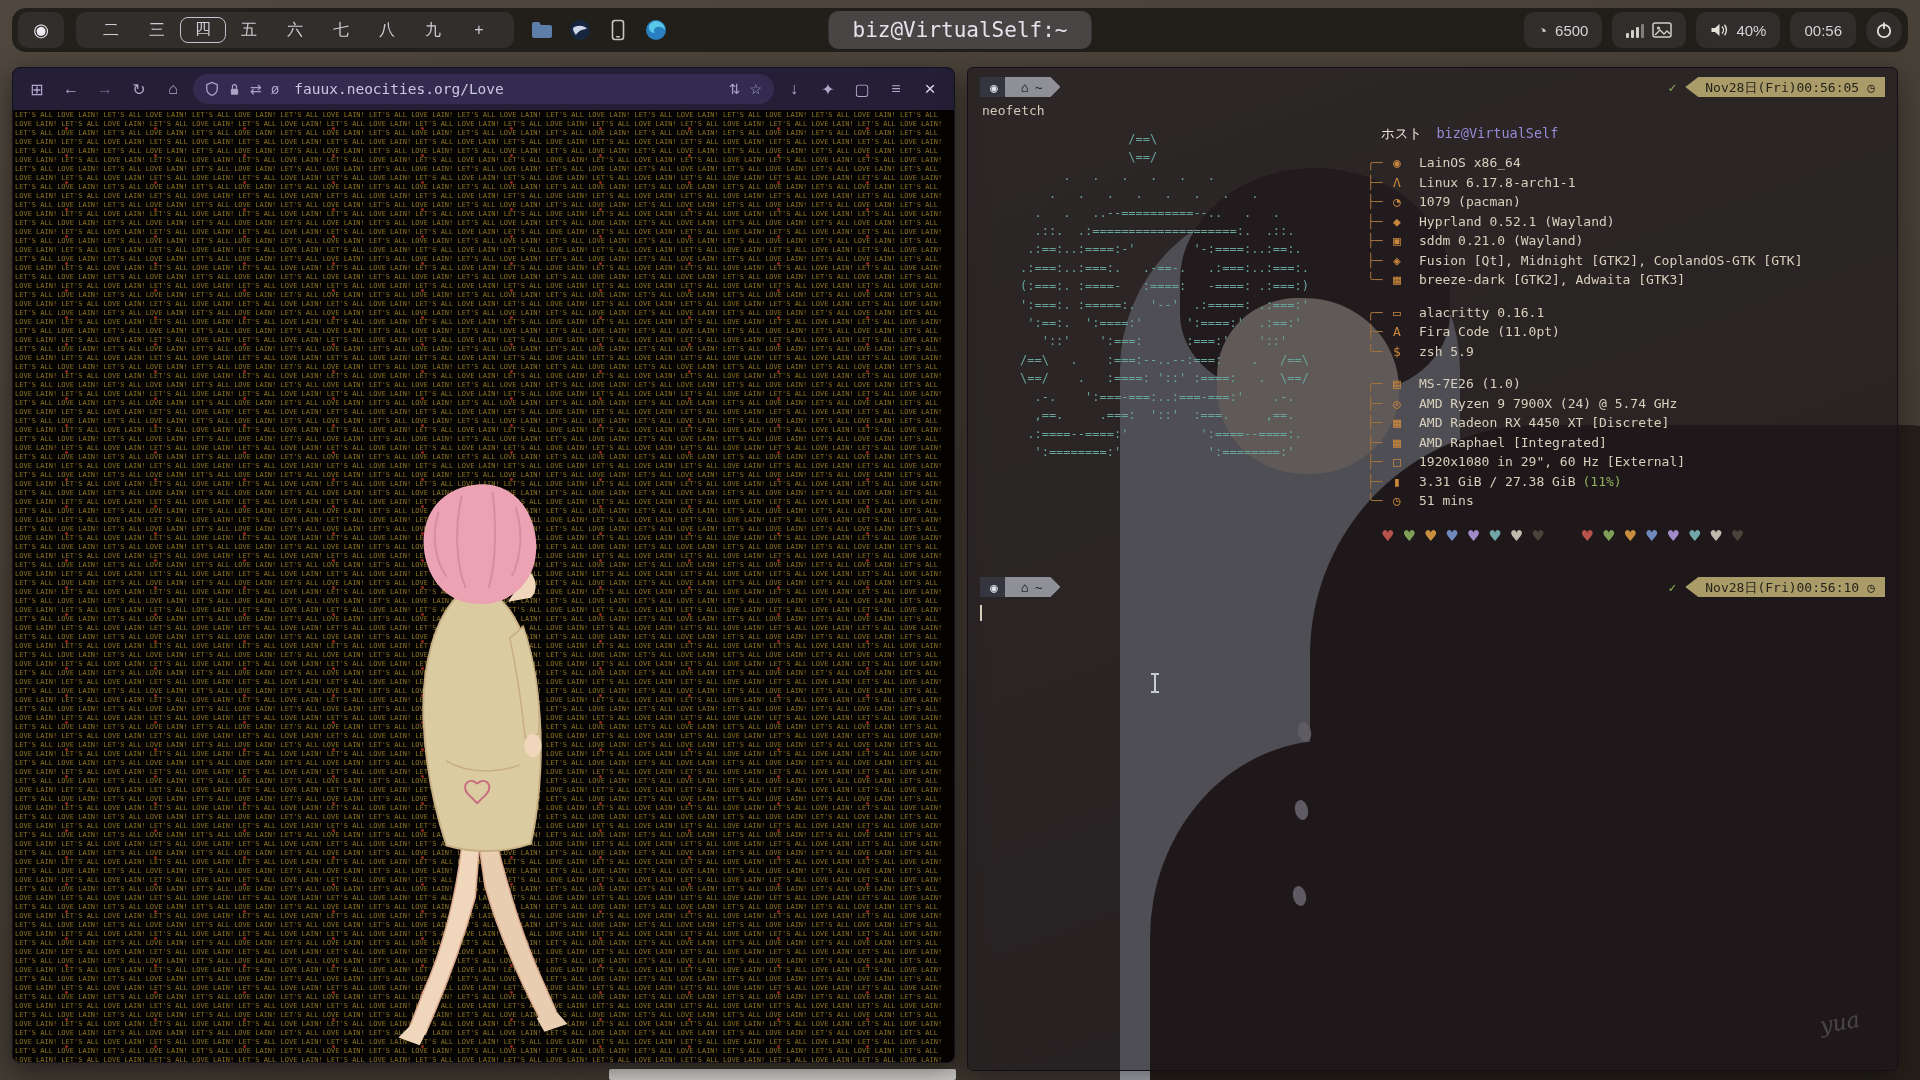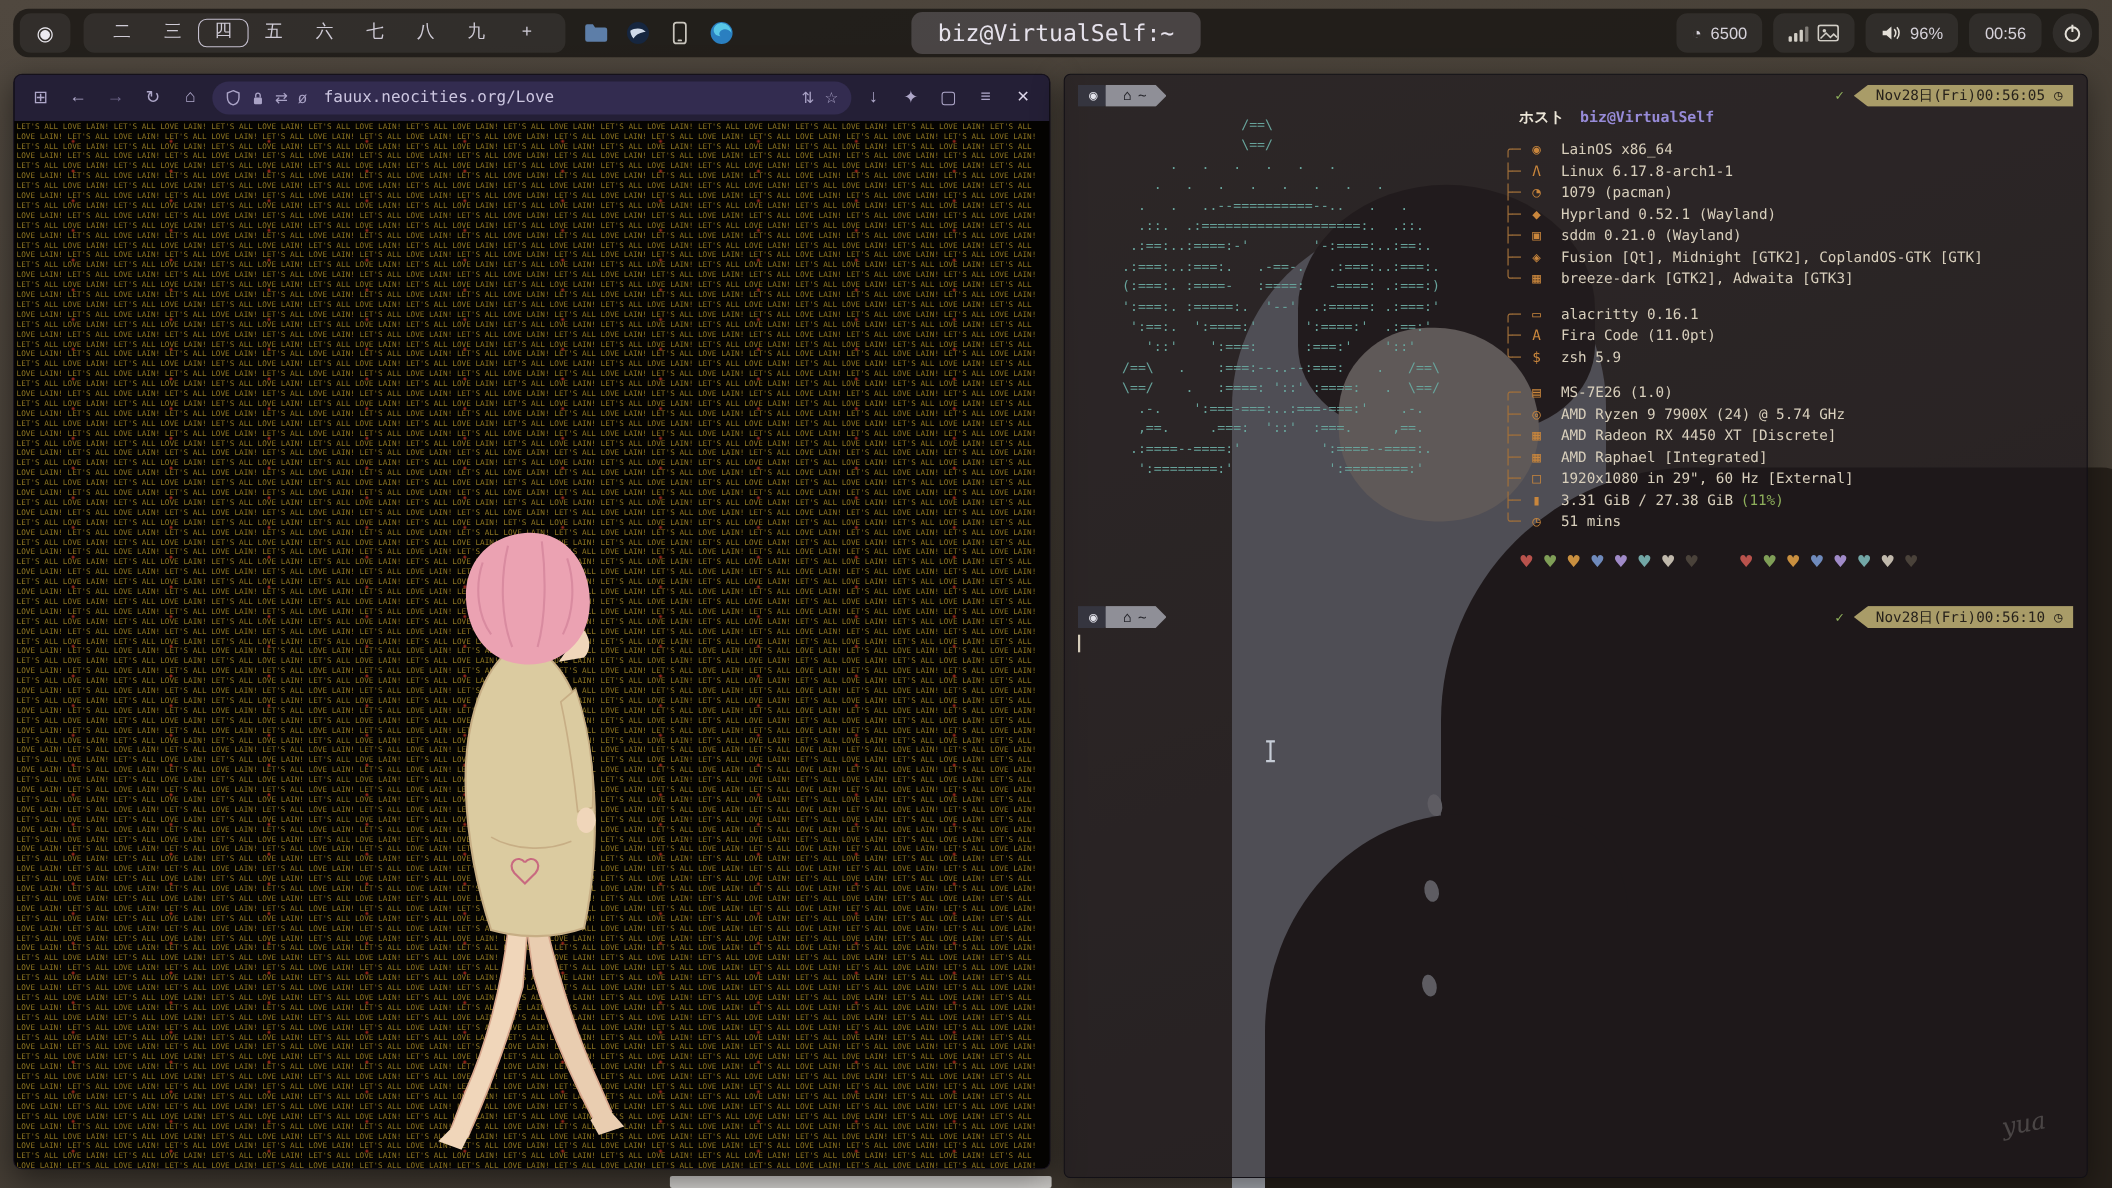--- a/index.html
+++ b/index.html
@@ -54,21 +54,21 @@
   .pseg{display:inline-flex;align-items:center;height:20px;font-size:13px;gap:6px}
   .pseg-a{background:#35353f;color:#e2e2ea;padding:0 16px 0 10px;clip-path:polygon(0 0,calc(100% - 10px) 0,100% 50%,calc(100% - 10px) 100%,0 100%)}
   .pseg-b{background:#8f8f97;color:#26262c;margin-left:-9px;padding:0 18px 0 16px;clip-path:polygon(0 0,calc(100% - 10px) 0,100% 50%,calc(100% - 10px) 100%,0 100%)}
   .p-right{margin-left:auto;display:flex;align-items:center;gap:9px}
   .pcheck{color:#8fb05c}
   .pstamp{display:inline-flex;align-items:center;gap:8px;background:#a99c68;color:#27221b;height:20px;padding:0 10px 0 20px;clip-path:polygon(13px 0,100% 0,100% 100%,13px 100%,0 50%)}
   .cmdline{color:#d0c9b9;margin:3px 0 4px 2px}
   .fetch{display:flex;align-items:flex-start;min-height:452px}
   .ascii{color:#68a49c;font-size:12px;line-height:18.4px;margin:6px 0 0 40px;white-space:pre}
   .fetch-right{margin-left:58px;flex:1}
-  .hostline{font-weight:bold;margin:0 0 10px 14px;font-size:13.5px}
+  .hostline{font-weight:normal;margin:0 0 10px 14px;font-size:13.5px}
   .host-label{color:#ece6d8;margin-right:14px}
   .host-value{color:#978bd8}
   .igroup{margin-bottom:13px}
   .irow{display:flex;align-items:center;height:19.5px}
   .branch{color:#a3713a;width:26px}
   .iicon{color:#c9863c;width:26px}
   .itext{color:#d8cfbc}
   .iextra{color:#8fb05c;margin-left:7px}
   .palette{margin:16px 0 0 14px;font-family:"DejaVu Sans",sans-serif;font-size:15px}
   .palgrp{letter-spacing:8px;margin-right:28px}
@@ -156,21 +156,21 @@
             <rect x="1" y="1" width="18" height="14" rx="2" fill="none" stroke="#d2cec6" stroke-width="1.5"></rect>
             <circle cx="6.5" cy="6" r="1.6" fill="#d2cec6"></circle>
             <path d="M3 13 L8 8 L12 12 L15 9 L18 12" fill="none" stroke="#d2cec6" stroke-width="1.4"></path>
           </svg>
       </div>
       <div class="tb-pill">
         <svg width="18" height="16" viewBox="0 0 18 16">
             <path d="M1.5 6 h3.5 l4.5 -4 v12 l-4.5 -4 h-3.5 Z" fill="#e4e0d8"></path>
             <path d="M12 4.5 a5 5 0 0 1 0 7 M14.5 2.8 a8 8 0 0 1 0 10.4" fill="none" stroke="#e4e0d8" stroke-width="1.4"></path>
           </svg>
-        <span>96%</span>
+        <span>40%</span>
       </div>
       <div class="tb-pill">
         <span>00:56</span>
       </div>
       <div class="power-btn">
         <svg width="18" height="18" viewBox="0 0 18 18">
             <circle cx="9" cy="10" r="6.2" fill="none" stroke="#e4e0d8" stroke-width="1.8"></circle>
             <line x1="9" y1="1.5" x2="9" y2="8" stroke="#e4e0d8" stroke-width="1.8"></line>
           </svg>
       </div>
@@ -238,20 +238,21 @@
         <span>~</span>
       </span>
       <span class="p-right">
         <span class="pcheck">✓</span>
         <span class="pstamp">
           <span>Nov28日(Fri)00:56:05</span>
           <span>◷</span>
         </span>
       </span>
     </div>
+    <div class="cmdline">neofetch</div>
 
     <div class="fetch">
       <pre class="ascii">               /==\
                \==/
       .   .   .   .   .   .
     .   .   .   .   .   .   .   .
   .   .   ..--==========--..   .   .
   .::.  .:====================:.  .::.
  .:==:..:====:-'        '-:====:..:==:.
 .:===:..:===:.   .-==-.   .:===:..:===:.

